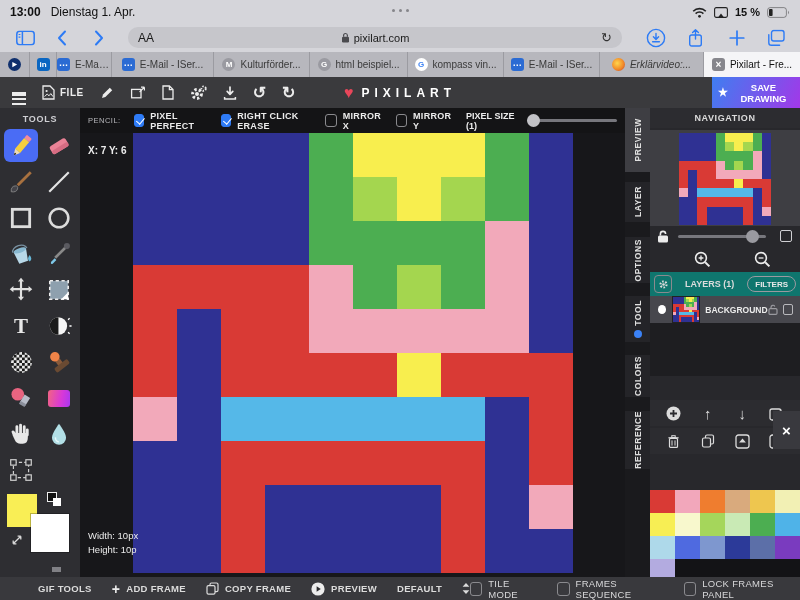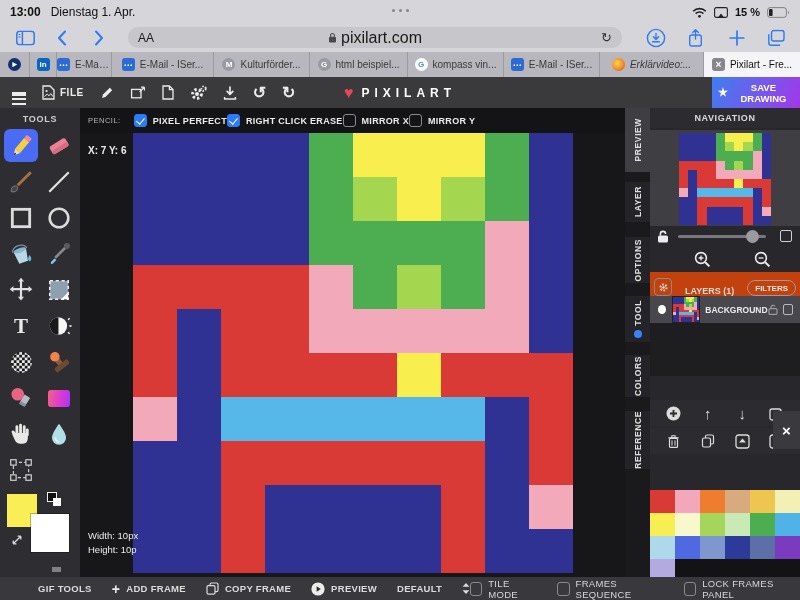--- a/index.html
+++ b/index.html
@@ -17,21 +17,21 @@
   #mt-dots{position:absolute;left:392px;top:9px;display:flex;gap:4px}
   #mt-dots i{width:3px;height:3px;border-radius:50%;background:#86868a}
 
   
   #safari-toolbar{position:absolute;left:0;top:24px;width:800px;height:28px;background:#d5d5da}
   .stb{position:absolute;top:50%;transform:translateY(-50%)}
   #address-pill{position:absolute;left:128px;right:178px;top:3px;height:21px;border-radius:10px;
     background:#c6c6cb;display:flex;align-items:center;padding:0 10px;box-sizing:border-box}
   #reader-btn{font-size:12px;color:#1a1a1a}
   #url-center{position:absolute;left:0;right:0;display:flex;justify-content:center;align-items:center;gap:4px;
-    font-size:16px;color:#1a1a1a}
+    font-size:11px;color:#1a1a1a}
   #reload-icon{margin-left:auto;font-size:13px;color:#333;z-index:2}
 
   
   #tab-bar{position:absolute;left:0;top:52px;width:800px;height:25px;background:#aeaeb4;display:flex}
   .tab{height:100%;box-sizing:border-box;display:flex;align-items:center;justify-content:center;gap:5px;
     background:#b7b7bd;border-right:1px solid #9b9ba1;font-size:10px;color:#3a3a3a;overflow:hidden;white-space:nowrap}
   .tab.active{background:#f5f5f7;color:#111;border-right:none}
   .fav{width:13px;height:13px;border-radius:3px;display:inline-flex;align-items:center;justify-content:center;
     font-size:8px;font-weight:bold;flex:0 0 auto}
   .fav.round{border-radius:50%}
@@ -108,22 +108,22 @@
   #preview-wrap{position:absolute;left:0;top:22px;width:150px;height:96px;background:#3e3e43;
     display:flex;justify-content:center}
   #nav-art{margin-top:3px}
   #nav-controls{position:absolute;left:0;top:118px;width:150px;height:22px}
   #nav-lock{position:absolute;left:7px;top:4px}
   #nav-track{position:absolute;left:28px;top:9px;width:88px}
   #nav-square{position:absolute;right:8px;top:4px;width:10px;height:10px;border:1.4px solid #cfcfd3;border-radius:2px}
   #nav-zoom{position:absolute;left:0;top:140px;width:150px;height:24px}
   #zoom-in{position:absolute;left:44px;top:3px}
   #zoom-out{position:absolute;left:104px;top:3px}
-  #layers-header{position:absolute;left:0;top:164px;width:150px;height:24px;background:#c2410c;
-    display:flex;align-items:flex-end}
+  #layers-header{position:absolute;left:0;top:164px;width:150px;height:24px;background:#0f766e;
+    display:flex;align-items:center}
   #layer-settings-btn{width:18px;height:18px;border:1.3px solid #8a8a8e;border-radius:4px;margin-left:4px;
     display:flex;align-items:center;justify-content:center;box-sizing:border-box}
   #layers-title{flex:1;text-align:center;font-size:9px;font-weight:bold;color:#dcdcdc}
   #filters-btn{border:1.2px solid #9a9aa0;border-radius:8px;background:transparent;color:#e8e8e8;
     font-size:8px;font-weight:bold;padding:2.5px 7px;margin-right:4px;font-family:inherit}
   #layer-row{position:absolute;left:0;top:188px;width:150px;height:27px;background:#47474d;
     display:flex;align-items:center}
   #layer-vis{width:9px;height:9px;border-radius:50%;background:#fff;margin-left:8px}
   #layer-thumb{margin-left:7px;outline:1px solid #222}
   #layer-name{font-size:8.5px;font-weight:bold;color:#ececec;margin-left:6px;flex:1}
@@ -355,38 +355,44 @@
     <span id="brand-name">PIXILART</span>
   </div>
   <button id="save-btn">
     <span id="save-star">★</span>
     <span>SAVE DRAWING</span>
   </button>
 </div>
 
 <div id="options-bar">
   <span id="pencil-label">PENCIL:</span>
-  <span id="options-toggles" style="display:flex;align-items:center">
+  <span id="options-toggles" style="display:flex;gap:13px;align-items:center">
       <span class="toggle">
         <span class="cb on"></span>
         <span class="tlabel">PIXEL PERFECT</span>
       </span>
       <span class="toggle">
         <span class="cb on"></span>
         <span class="tlabel">RIGHT CLICK ERASE</span>
       </span>
       <span class="toggle">
         <span class="cb "></span>
         <span class="tlabel">MIRROR X</span>
       </span>
       <span class="toggle">
         <span class="cb "></span>
         <span class="tlabel">MIRROR Y</span>
       </span>
     </span>
+  <span id="pixel-size-wrap">
+    <span id="pixel-size-label">PIXEL SIZE (1)</span>
+    <span class="track" style="width:108px;display:inline-block">
+      <span class="knob" style="left:0"></span>
+    </span>
+  </span>
 </div>
 
 <div id="tools-sidebar">
   <div id="tools-title">TOOLS</div>
   <div id="tools-grid">
       <div class="tool-cell">
         <span class="hl"></span>
         <svg width="26" height="26" viewBox="0 0 24 24">
           <g transform="rotate(40 12 12)">
             <rect x="9.5" y="0.5" width="6" height="4" rx="1" fill="#f28a9b"></rect>

